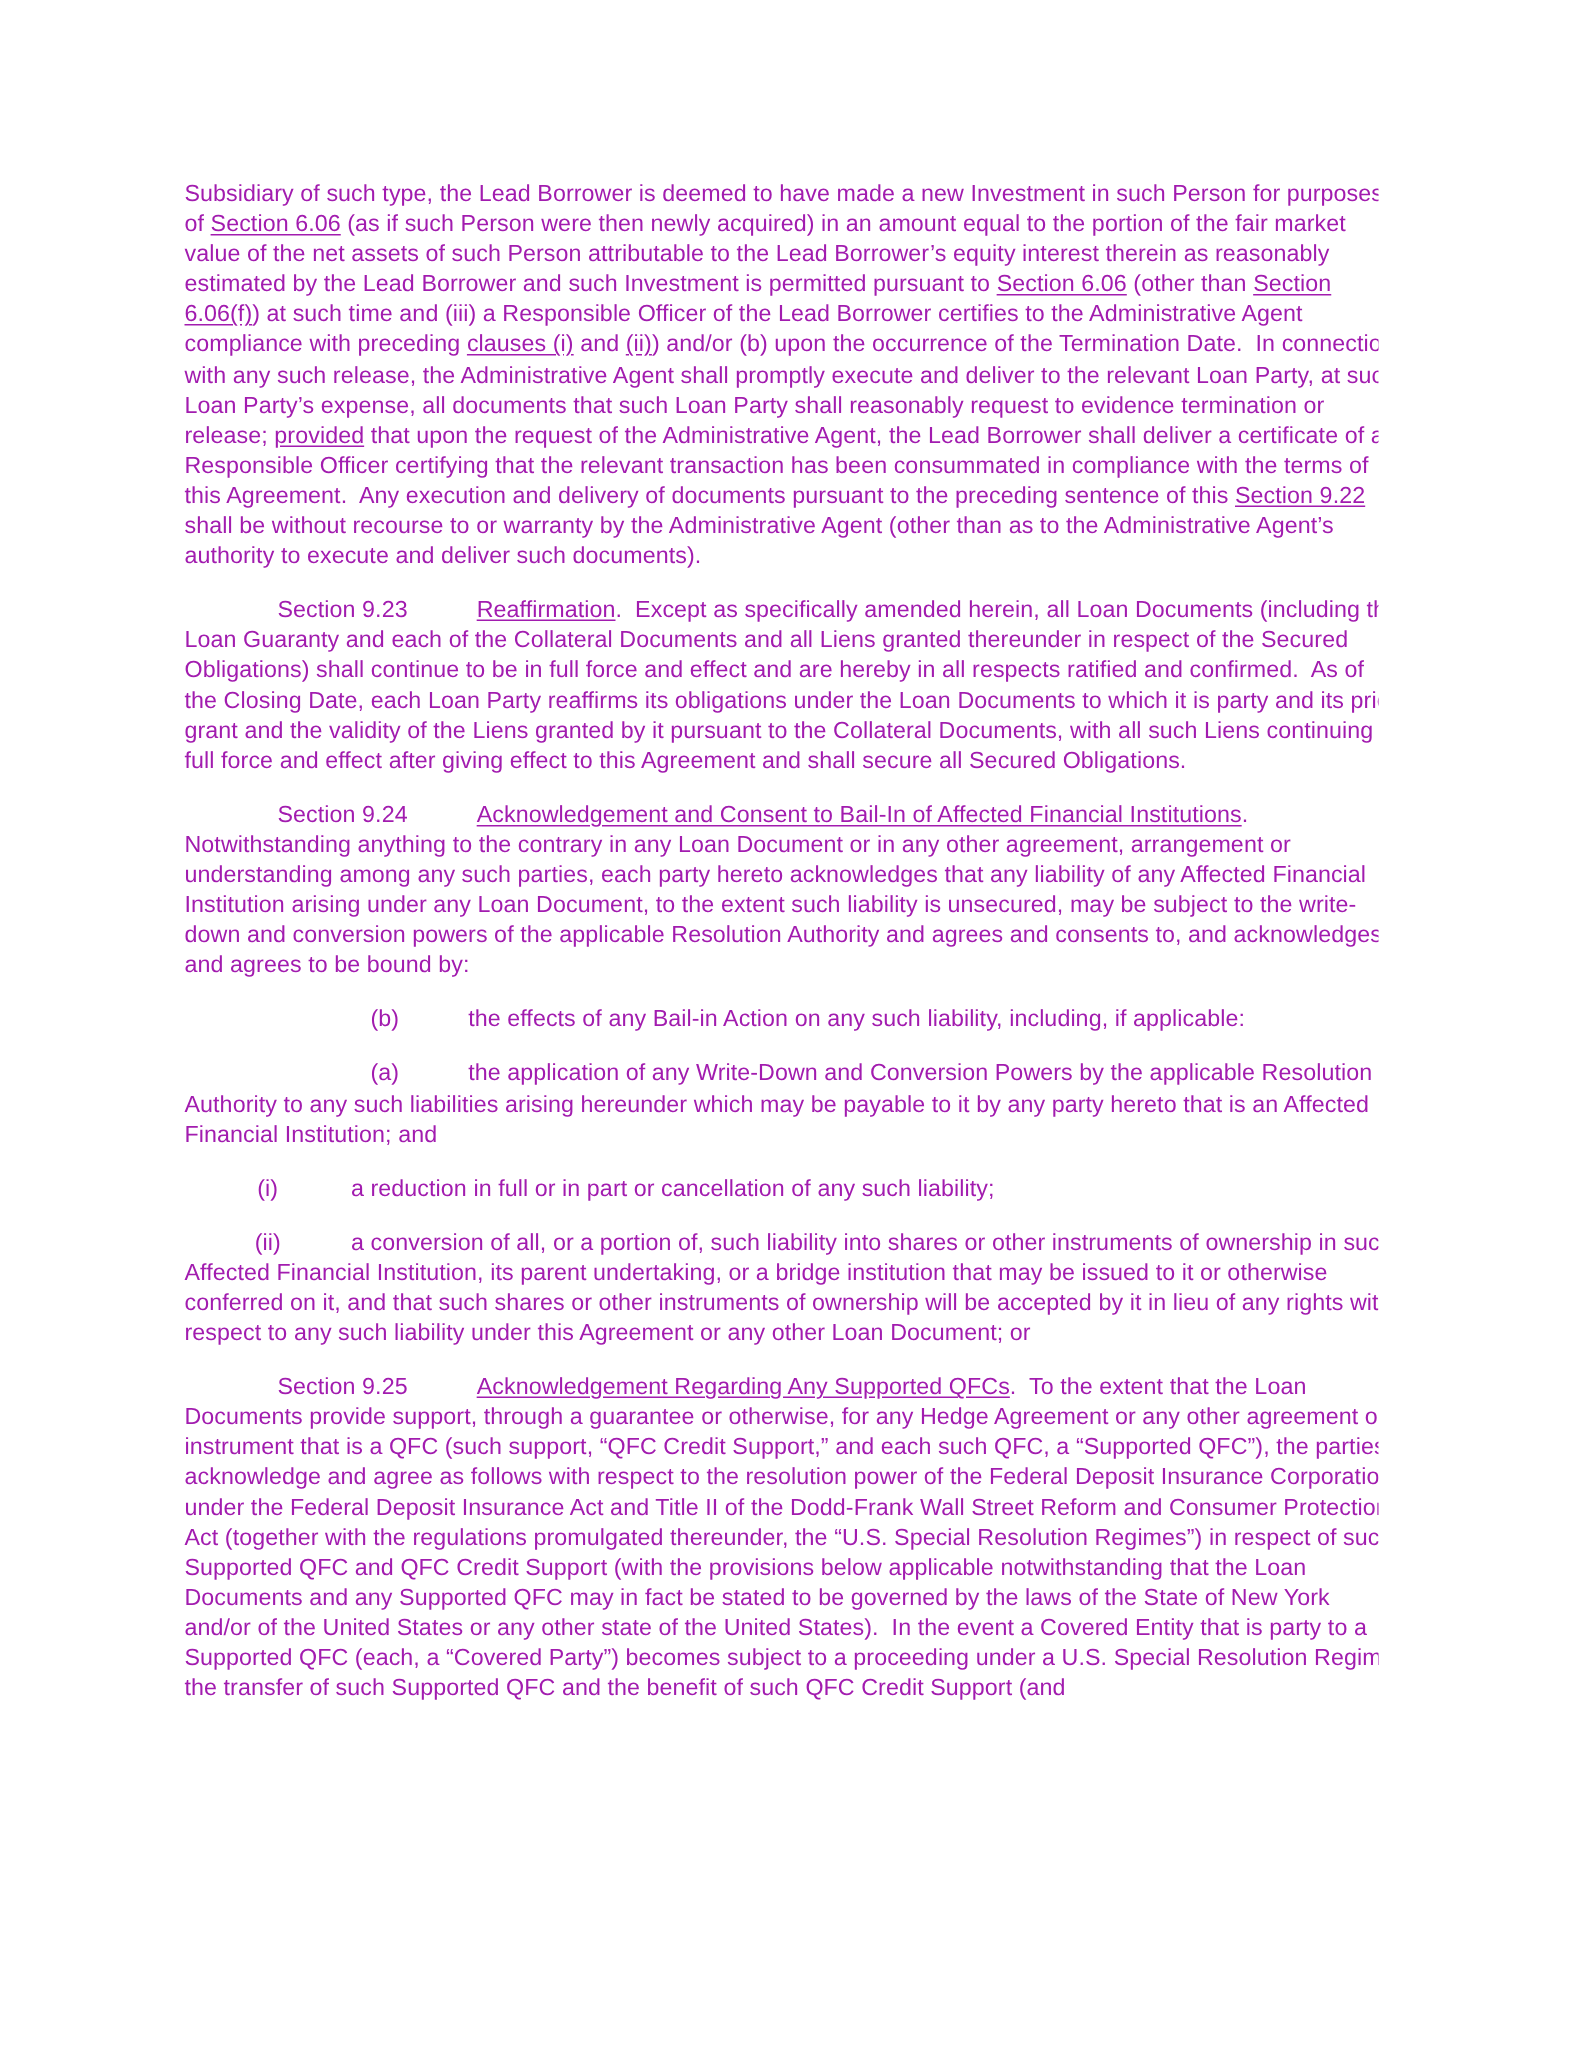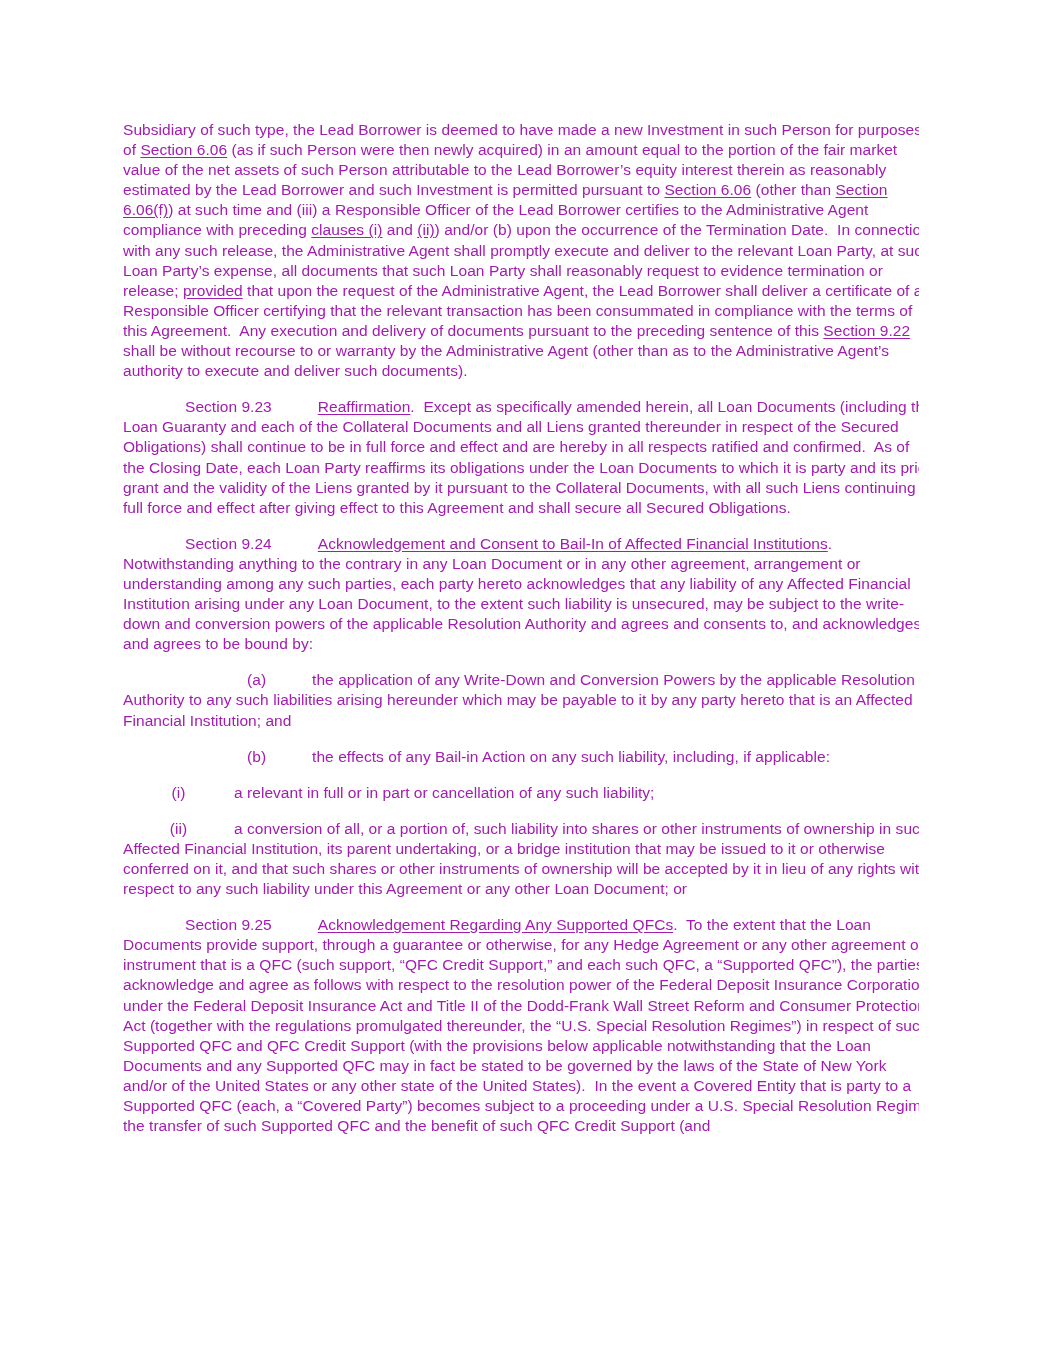--- a/index.html
+++ b/index.html
@@ -35,19 +35,19 @@
   .b { font-weight: normal; }
 </style>
 </head>
 <body>
 
 <div class="page">
   <div class="doc">
       <p class="para p-flush"><span class="">Subsidiary of such type, the Lead Borrower is deemed to have made a new Investment in such Person for purposes of </span><span class="u">Section 6.06</span><span class=""> (as if such Person were then newly acquired) in an amount equal to the portion of the fair market value of the net assets of such Person attributable to the Lead Borrower’s equity interest therein as reasonably estimated by the Lead Borrower and such Investment is permitted pursuant to </span><span class="u">Section 6.06</span><span class=""> (other than </span><span class="u">Section 6.06(f)</span><span class="">) at such time and (iii) a Responsible Officer of the Lead Borrower certifies to the Administrative Agent compliance with preceding </span><span class="u">clauses (i)</span><span class=""> and </span><span class="u">(ii)</span><span class="">) and/or (b) upon the occurrence of the Termination Date.&nbsp; In connection with any such release, the Administrative Agent shall promptly execute and deliver to the relevant Loan Party, at such Loan Party’s expense, all documents that such Loan Party shall reasonably request to evidence termination or release; </span><span class="u">provided</span><span class=""> that upon the request of the Administrative Agent, the Lead Borrower shall deliver a certificate of a Responsible Officer certifying that the relevant transaction has been consummated in compliance with the terms of this Agreement.&nbsp; Any execution and delivery of documents pursuant to the preceding sentence of this </span><span class="u">Section 9.22</span><span class=""> shall be without recourse to or warranty by the Administrative Agent (other than as to the Administrative Agent’s authority to execute and deliver such documents).</span></p>
       <p class="para p-section"><span class="">Section 9.23</span><span class="tab"></span><span class="u">Reaffirmation</span><span class="">.&nbsp; Except as specifically amended herein, all Loan Documents (including the Loan Guaranty and each of the Collateral Documents and all Liens granted thereunder in respect of the Secured Obligations) shall continue to be in full force and effect and are hereby in all respects ratified and confirmed.&nbsp; As of the Closing Date, each Loan Party reaffirms its obligations under the Loan Documents to which it is party and its prior grant and the validity of the Liens granted by it pursuant to the Collateral Documents, with all such Liens continuing in full force and effect after giving effect to this Agreement and shall secure all Secured Obligations.</span></p>
       <p class="para p-section"><span class="">Section 9.24</span><span class="tab"></span><span class="u">Acknowledgement and Consent to Bail-In of Affected Financial Institutions</span><span class="">.&nbsp; Notwithstanding anything to the contrary in any Loan Document or in any other agreement, arrangement or understanding among any such parties, each party hereto acknowledges that any liability of any Affected Financial Institution arising under any Loan Document, to the extent such liability is unsecured, may be subject to the write-down and conversion powers of the applicable Resolution Authority and agrees and consents to, and acknowledges and agrees to be bound by:</span></p>
+      <p class="para p-sub"><span class="">(b)</span><span class="tab"></span><span class="">the effects of any Bail-in Action on any such liability, including, if applicable:</span></p>
       <p class="para p-sub"><span class="">(a)</span><span class="tab"></span><span class="">the application of any Write-Down and Conversion Powers by the applicable Resolution Authority to any such liabilities arising hereunder which may be payable to it by any party hereto that is an Affected Financial Institution; and</span></p>
-      <p class="para p-sub"><span class="">(b)</span><span class="tab"></span><span class="">the effects of any Bail-in Action on any such liability, including, if applicable:</span></p>
-      <p class="para p-item"><span class="label">(i)</span><span class="">a relevant in full or in part or cancellation of any such liability;</span></p>
+      <p class="para p-item"><span class="label">(i)</span><span class="">a reduction in full or in part or cancellation of any such liability;</span></p>
       <p class="para p-item"><span class="label">(ii)</span><span class="">a conversion of all, or a portion of, such liability into shares or other instruments of ownership in such Affected Financial Institution, its parent undertaking, or a bridge institution that may be issued to it or otherwise conferred on it, and that such shares or other instruments of ownership will be accepted by it in lieu of any rights with respect to any such liability under this Agreement or any other Loan Document; or</span></p>
       <p class="para p-section"><span class="">Section 9.25</span><span class="tab"></span><span class="u">Acknowledgement Regarding Any Supported QFCs</span><span class="">.&nbsp; To the extent that the Loan Documents provide support, through a guarantee or otherwise, for any Hedge Agreement or any other agreement or instrument that is a QFC (such support, “</span><span class="b">QFC Credit Support</span><span class="">,” and each such QFC, a “</span><span class="b">Supported QFC</span><span class="">”), the parties acknowledge and agree as follows with respect to the resolution power of the Federal Deposit Insurance Corporation under the Federal Deposit Insurance Act and Title II of the Dodd-Frank Wall Street Reform and Consumer Protection Act (together with the regulations promulgated thereunder, the “</span><span class="b">U.S. Special Resolution Regimes</span><span class="">”) in respect of such Supported QFC and QFC Credit Support (with the provisions below applicable notwithstanding that the Loan Documents and any Supported QFC may in fact be stated to be governed by the laws of the State of New York and/or of the United States or any other state of the United States).&nbsp; In the event a Covered Entity that is party to a Supported QFC (each, a “</span><span class="b">Covered Party</span><span class="">”) becomes subject to a proceeding under a U.S. Special Resolution Regime, the transfer of such Supported QFC and the benefit of such QFC Credit Support (and</span></p>
     </div>
 </div>
 
 </body></html>

